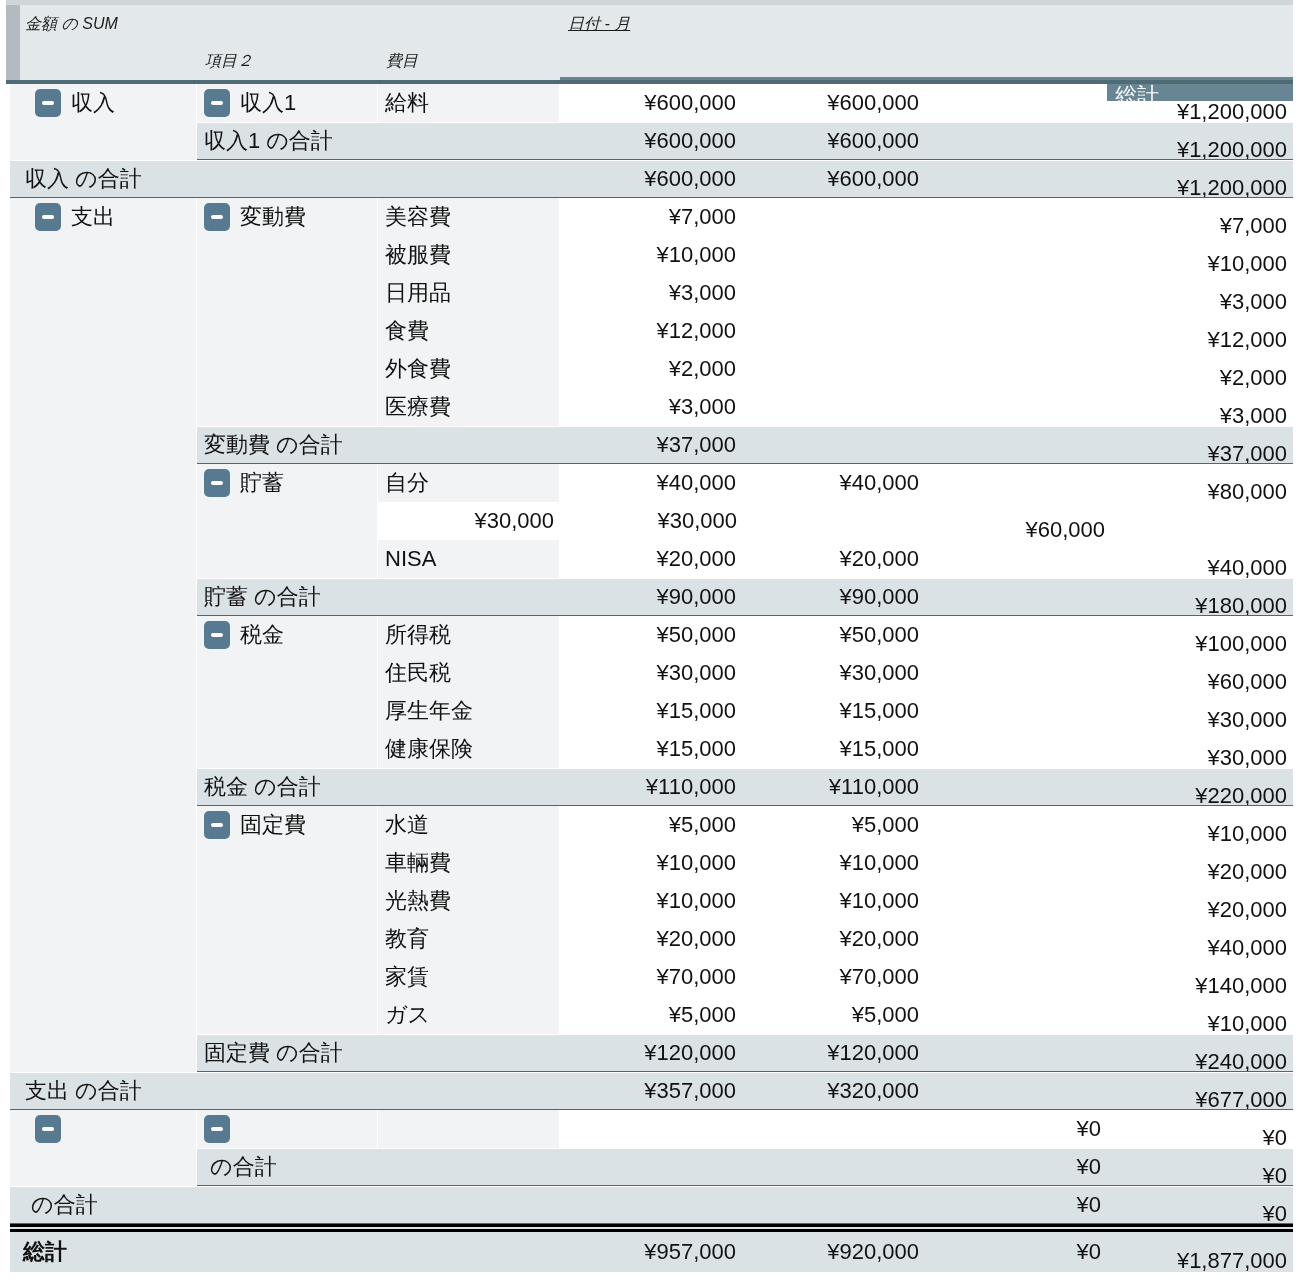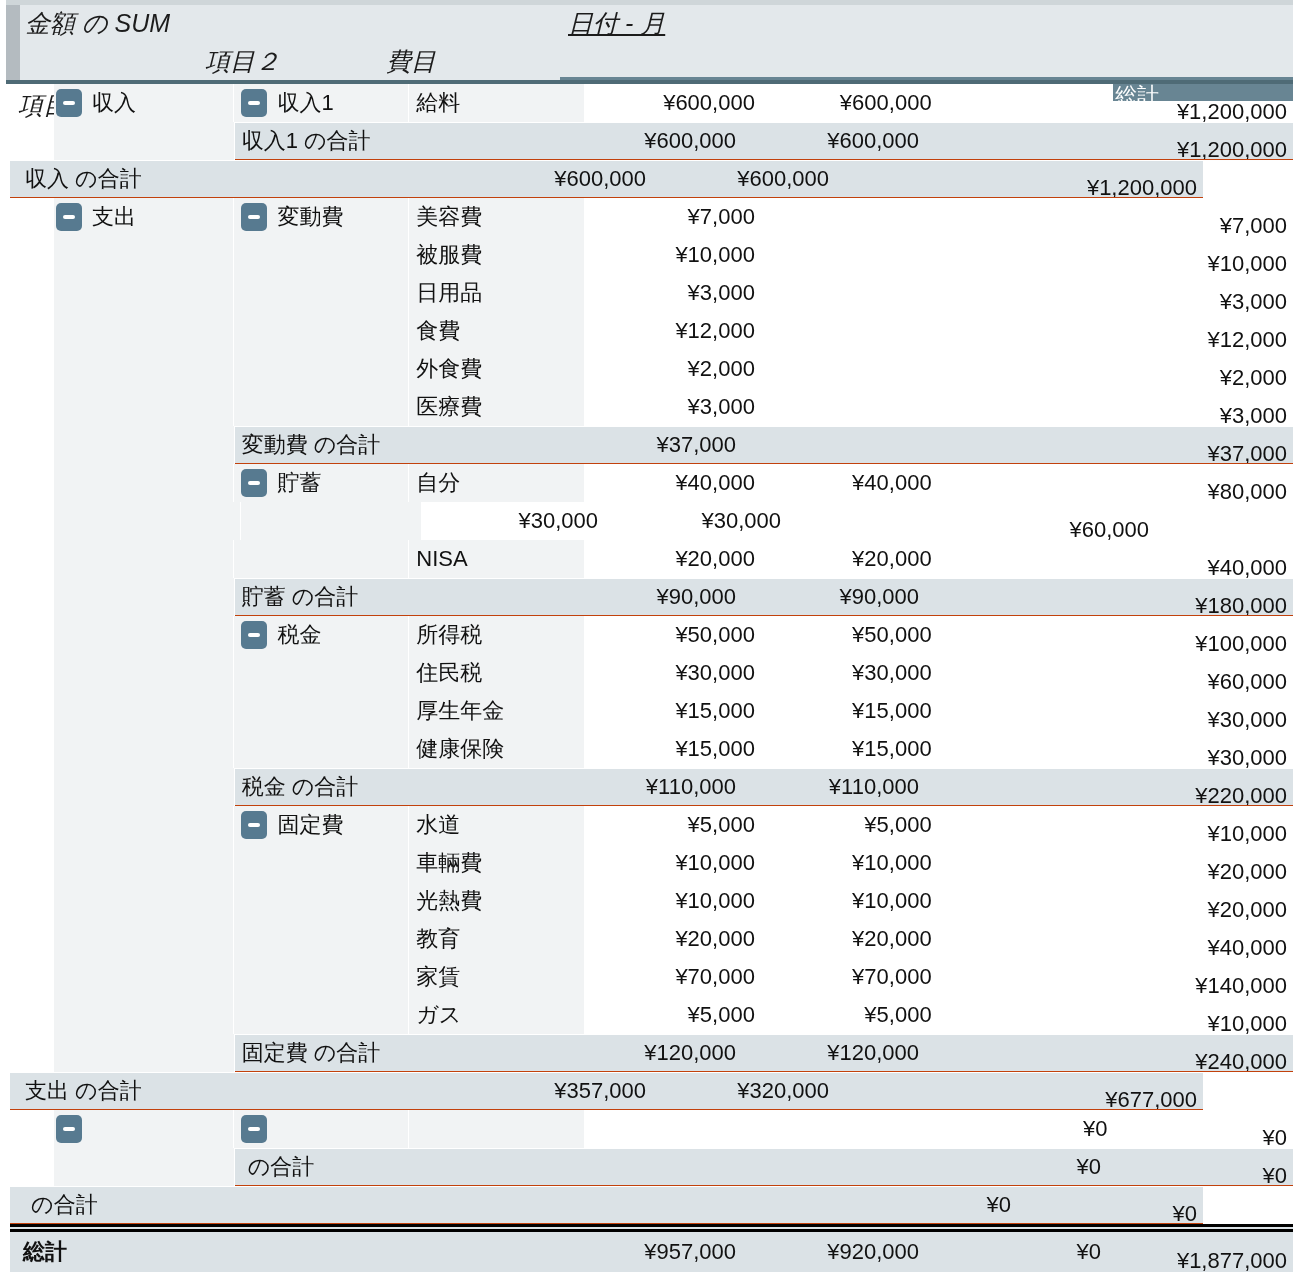--- a/index.html
+++ b/index.html
@@ -8,44 +8,44 @@
     font-family:"Liberation Sans","DejaVu Sans",sans-serif;
     color:#111;
     -webkit-font-smoothing:antialiased;
   }
   .pivot{position:absolute;left:0;top:0;width:1312px;height:1280px;}
   .top-strip{position:absolute;left:6px;top:0;width:1287px;height:5px;background:var(--top-strip);}
   .hrow1{position:absolute;left:6px;top:5px;width:1287px;height:37px;background:var(--header-light);}
   .hrow2{position:absolute;left:6px;top:42px;width:1287px;height:38px;background:var(--header-light);}
   .gutter{position:absolute;left:6px;top:5px;width:14px;height:75px;background:var(--header-gutter);}
   .hline{position:absolute;left:6px;top:80px;width:1287px;height:4px;background:var(--header-underline);}
-  .hlabel{position:absolute;font-style:italic;font-size:25px;line-height:37px;color:#1c1c1c;white-space:pre;}
+  .hlabel{position:absolute;font-style:italic;font-size:16px;line-height:37px;color:#1c1c1c;white-space:pre;}
   .measure{left:25px;top:5px;}
   .dategrp{left:568px;top:5px;text-decoration:underline;}
   .rf1{left:18px;top:42px;line-height:38px;margin-top:44px;}
   .rf2{left:205px;top:42px;line-height:38px;}
   .rf3{left:386px;top:42px;line-height:38px;}
   .colband{position:absolute;left:560px;top:42px;width:733px;height:33px;background:var(--header-band);display:flex;margin-top:35px;}
   .colband span{display:block;box-sizing:border-box;padding-left:8px;font-size:22px;line-height:38px;color:var(--header-text);white-space:pre;}
   .ch0{width:182px;} .ch1{width:183px;} .ch2{width:182px;} .ch3{width:186px;}
 
   #rows{position:absolute;left:10px;top:84px;width:1283px;}
   .row{display:flex;height:38px;box-sizing:border-box;}
   .cell{box-sizing:border-box;display:flex;align-items:center;font-size:22px;white-space:pre;overflow:hidden;}
-  .c-item1{width:187px;background:var(--label-cell);border-right:1px solid #fff;padding-left:2px;margin-left:44px;}
+  .c-item1{width:187px;background:var(--label-cell);border-right:1px solid #fff;padding-left:25px;}
   .c-item2{width:181px;background:var(--label-cell);border-right:1px solid #fff;padding-left:7px;}
   .c-him  {width:182px;background:var(--label-cell);border-right:1px solid #fff;padding-left:7px;}
   .c-val{justify-content:flex-end;padding-right:6px;background:#fff;}
   .w0{width:182px;} .w1{width:183px;} .w2{width:182px;} .w3{width:186px;margin-top:17px;}
   .band{display:flex;box-sizing:border-box;background:var(--subtotal-band);border-top:1px solid #fff;border-bottom:1px solid #c2410c;}
   .band .c-val{background:transparent;}
   .band-label{flex:1;display:flex;align-items:center;font-size:22px;white-space:pre;}
   .sub2 .band{width:1096px;}
   .sub2 .band .band-label{padding-left:7px;}
-  .sub1 .band{width:1193px;}
+  .sub1 .band{width:1283px;}
   .sub1 .band .band-label{padding-left:15px;}
   .grand .band{width:1283px;border-top:8px double #000;border-bottom:none;background:var(--subtotal-band);}
   .grand{height:48px;font-weight:bold;}
   .grand .band-label{padding-left:13px;font-weight:bold;}
   .grand .c-val{font-weight:normal;}
   .minus-btn{
     flex:0 0 auto;display:inline-block;width:26px;height:28px;border-radius:5px;
     background:var(--collapse-button);position:relative;margin-right:10px;cursor:pointer;
   }
   .minus-btn::after{

